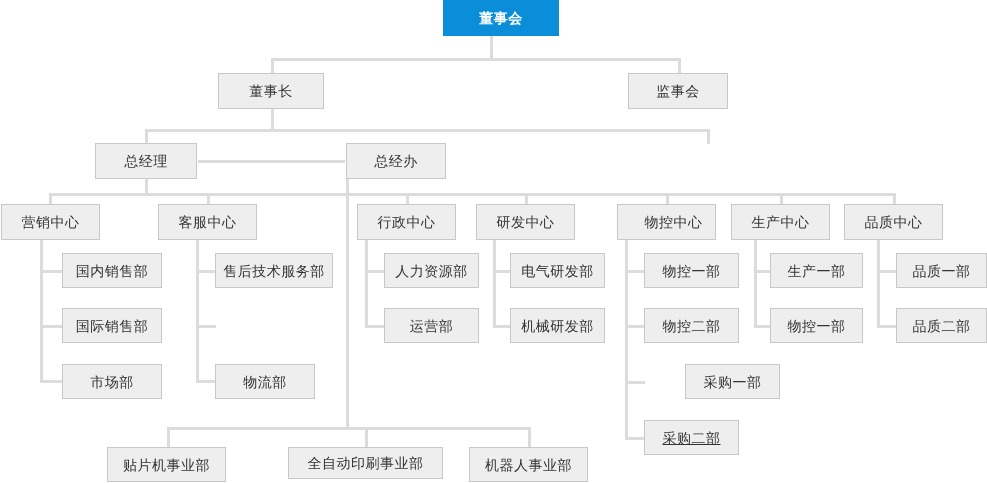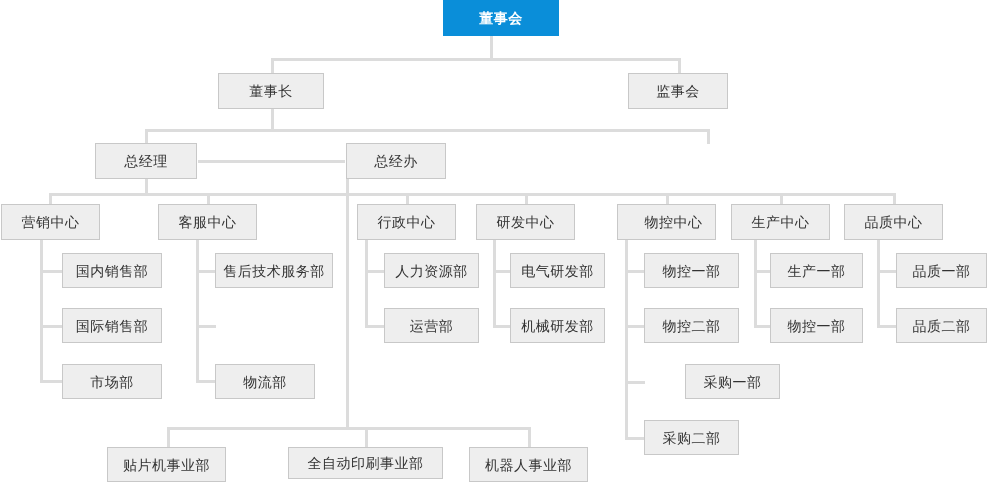--- a/index.html
+++ b/index.html
@@ -135,21 +135,21 @@
 
   <div class="node" style="left:384px; top:253px; width:95px; height:35px;">人力资源部</div>
   <div class="node" style="left:384px; top:308px; width:95px; height:35px;">运营部</div>
 
   <div class="node" style="left:510px; top:253px; width:95px; height:35px;">电气研发部</div>
   <div class="node" style="left:510px; top:308px; width:95px; height:35px;">机械研发部</div>
 
   <div class="node" style="left:644px; top:253px; width:95px; height:35px;">物控一部</div>
   <div class="node" style="left:644px; top:308px; width:95px; height:35px;">物控二部</div>
   <div class="node" style="left:644px; top:364px; width:95px; height:35px;margin-left:41px;">采购一部</div>
-  <div class="node" style="left:644px; top:420px; width:95px; height:35px;">采购二部</div>
+  <div class="node" style="left:644px; top:420px; width:95px; height:35px;text-decoration:underline;">采购二部</div>
 
   <div class="node" style="left:770px; top:253px; width:93px; height:35px;">生产一部</div>
   <div class="node" style="left:770px; top:308px; width:93px; height:35px;">物控一部</div>
 
   <div class="node" style="left:896px; top:253px; width:91px; height:35px;">品质一部</div>
   <div class="node" style="left:896px; top:308px; width:91px; height:35px;">品质二部</div>
 
   <div class="node" style="left:107px; top:447px; width:119px; height:35px;">贴片机事业部</div>
   <div class="node" style="left:288px; top:447px; width:155px; height:32px;">全自动印刷事业部</div>
   <div class="node" style="left:469px; top:447px; width:119px; height:35px;">机器人事业部</div>

